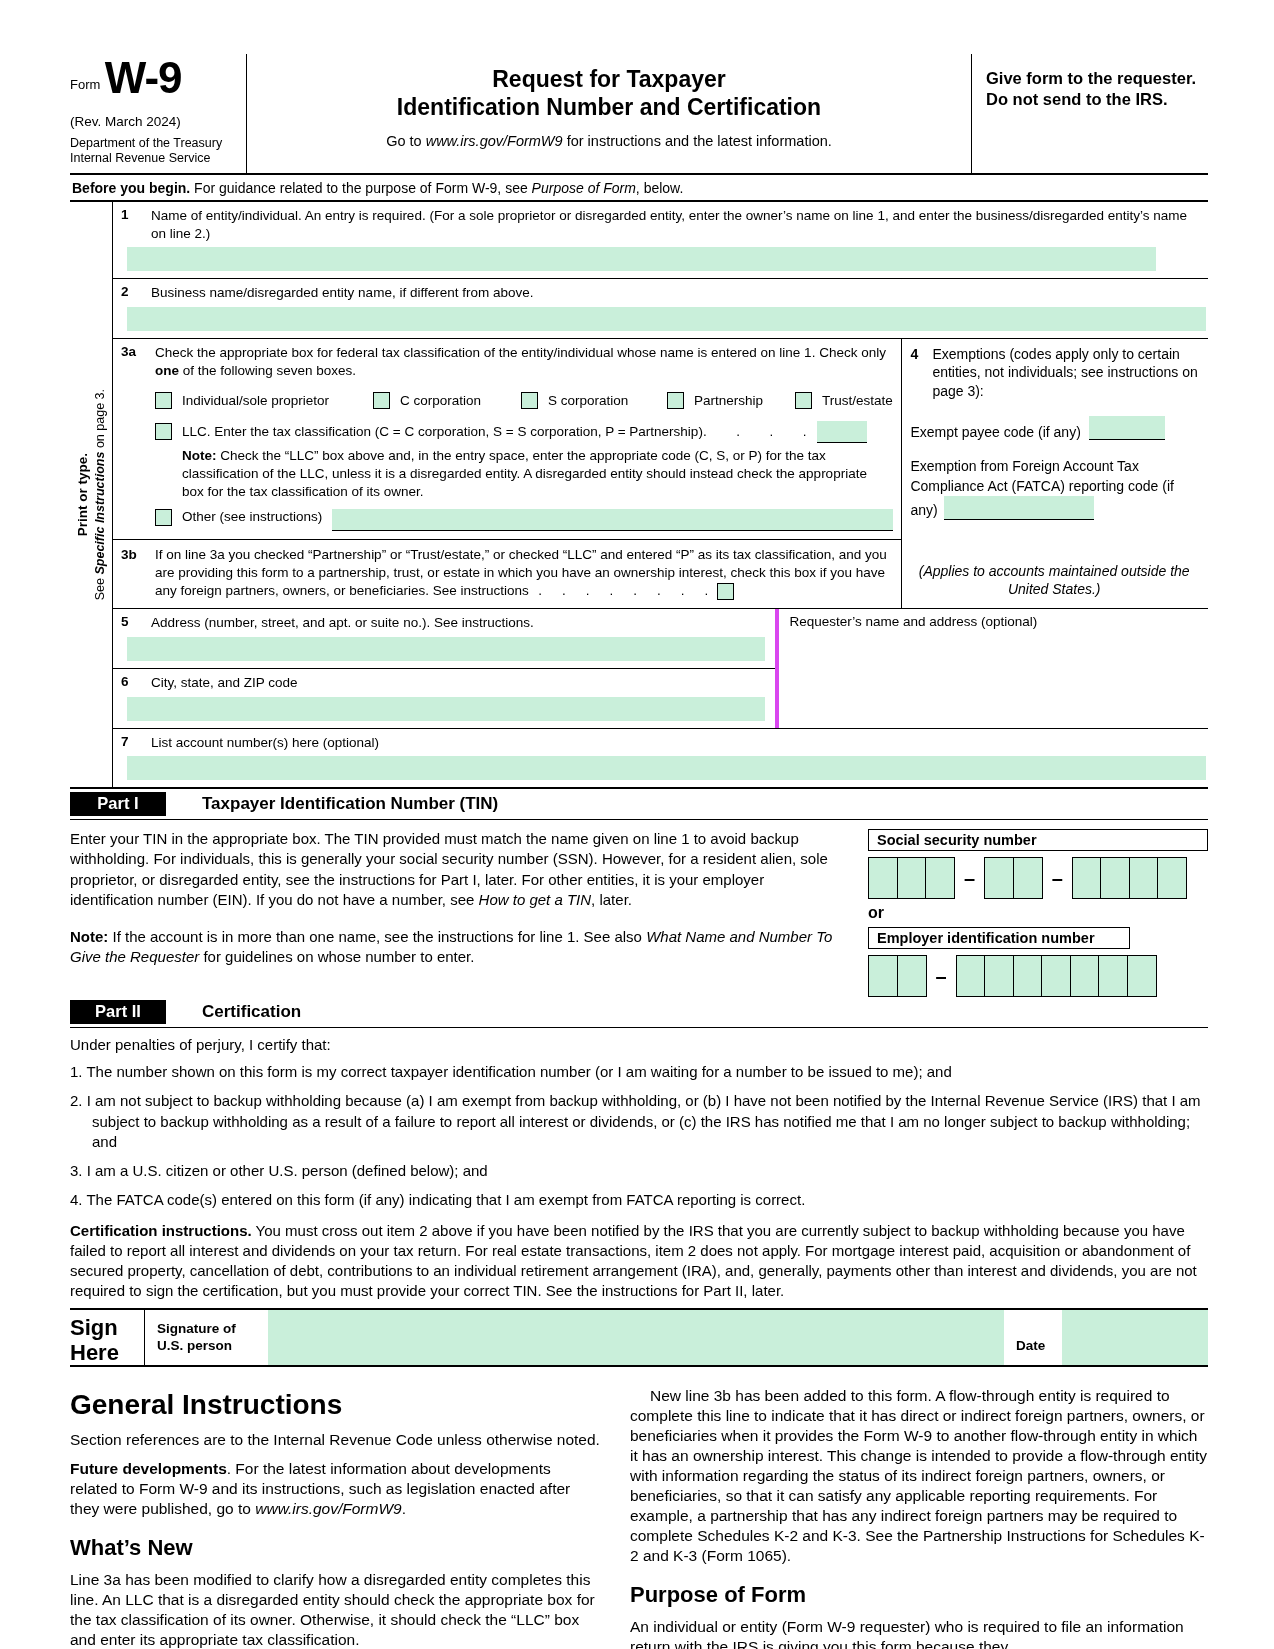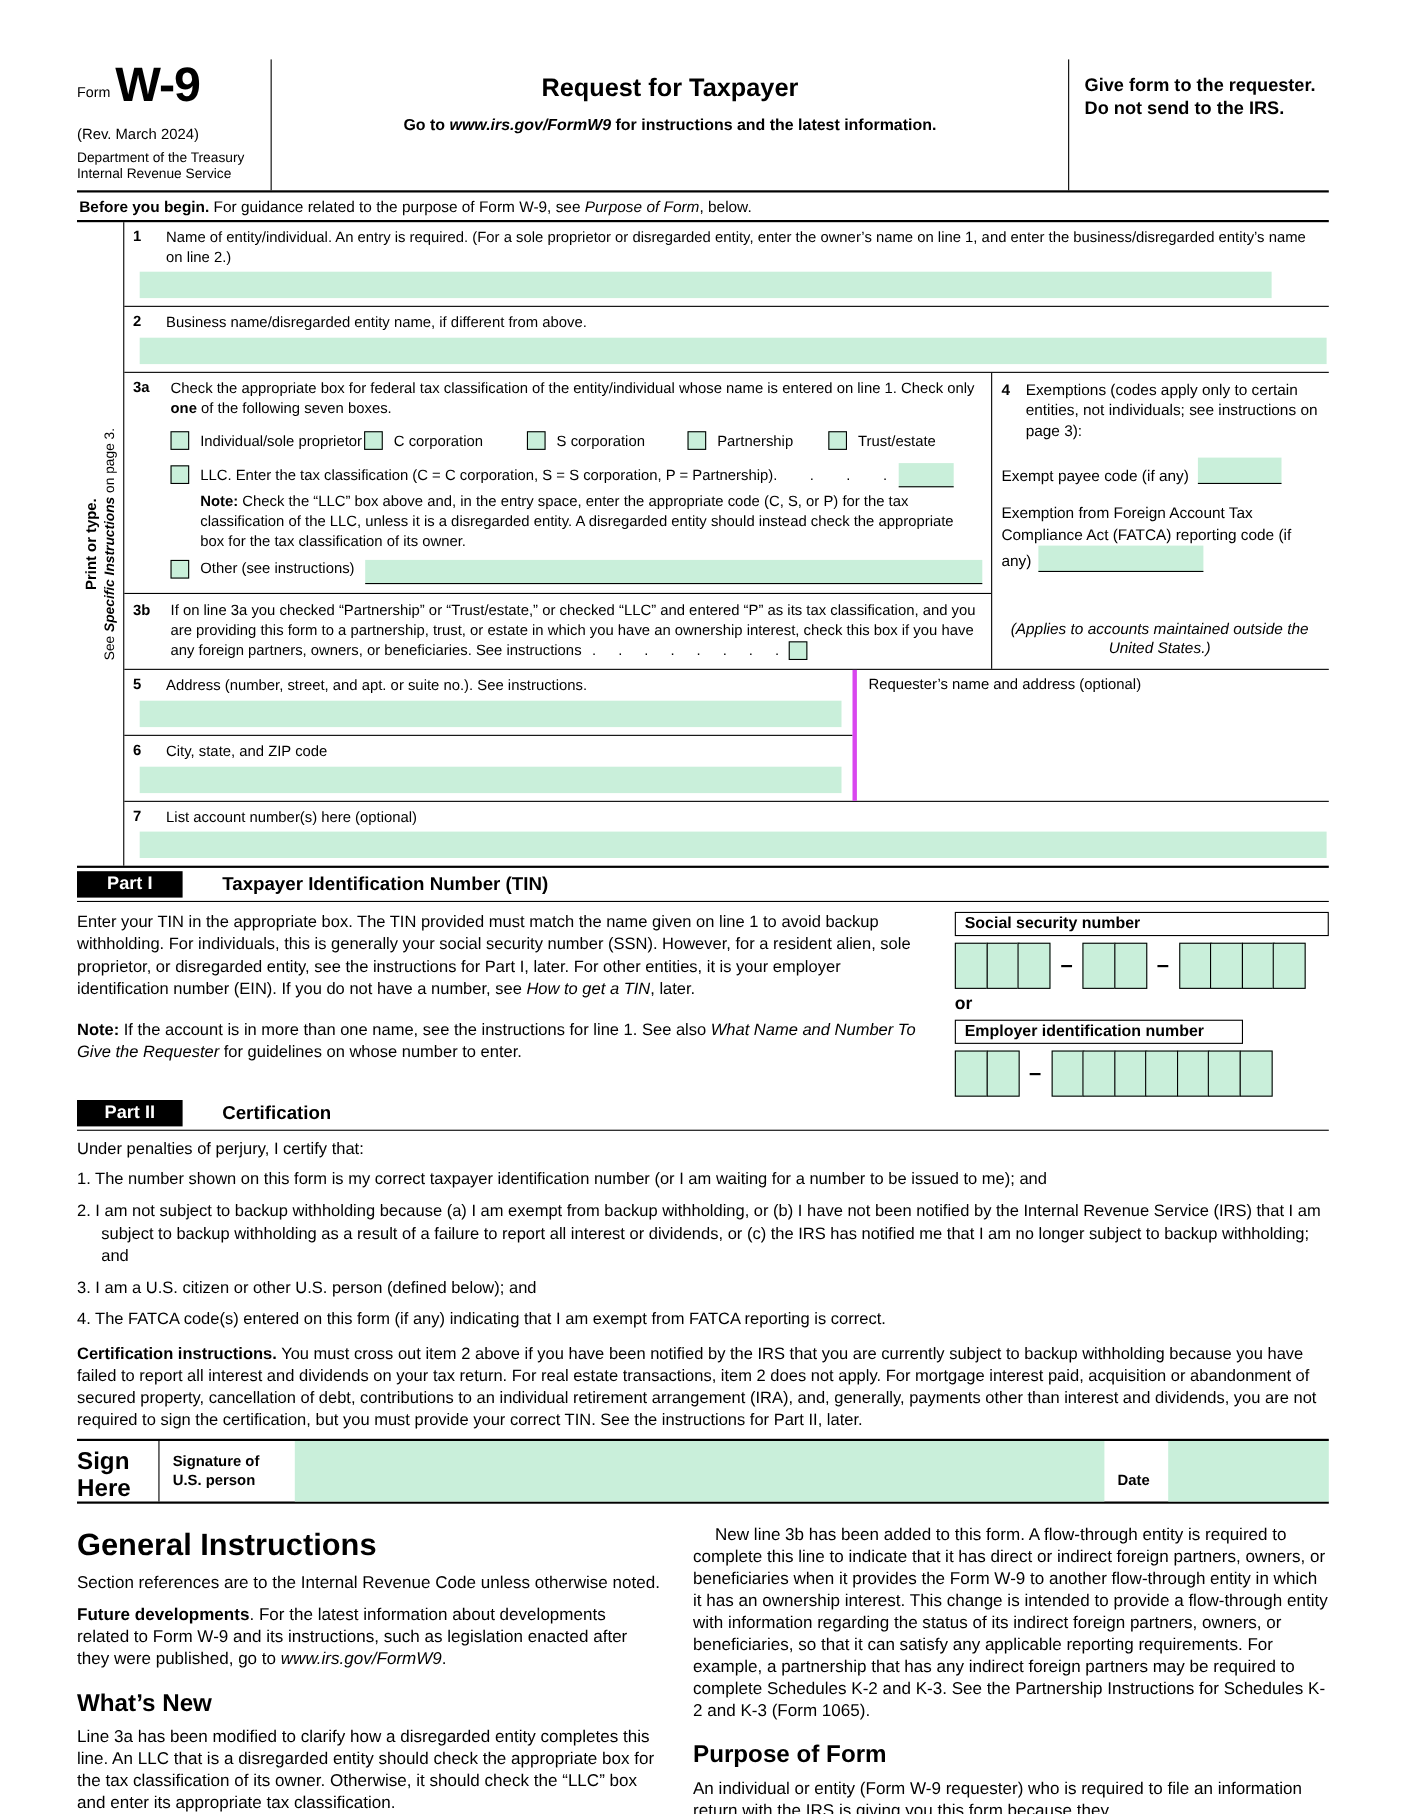--- a/index.html
+++ b/index.html
@@ -14,21 +14,21 @@
 
   
   .hdr { display:flex; border-bottom:2px solid #000; }
   .hdr-left { width:176px; padding:4px 8px 6px 0; }
   .formword { font-size:13px; }
   .formnum { font-size:44px; font-weight:bold; letter-spacing:-1px; line-height:.9; vertical-align:-4px; }
   .rev { font-size:13.5px; margin-top:16px; }
   .dept { font-size:12.5px; margin-top:7px; line-height:1.25; }
   .hdr-center { flex:1; border-left:1.5px solid #000; border-right:1.5px solid #000; text-align:center; padding:12px 14px 6px; }
   .hdr-title { font-size:23px; font-weight:bold; line-height:1.2; }
-  .hdr-goto { font-size:14.5px; font-weight:bold; margin-top:12px; }
+  .hdr-goto { font-size:14.5px; font-weight:normal; margin-top:12px; }
   .hdr-right { width:236px; padding:14px 0 0 14px; font-weight:bold; font-size:16.5px; line-height:1.3; }
 
   
   .before { font-size:14px; padding:5px 0 4px 2px; border-bottom:2.5px solid #000; }
 
   
   .formarea { display:flex; border-bottom:2.5px solid #000; }
   .rail { width:42px; flex:none; display:flex; align-items:center; justify-content:center; gap:3px; padding:8px 0; }
   .rail span { writing-mode:vertical-rl; transform:rotate(180deg); font-size:12.5px; }
   .rail .r1 { font-weight:bold; font-size:13.5px; }
@@ -40,21 +40,21 @@
   .gbar { height:24px; margin:5px 2px 5px 14px; }
   .bar1 { margin-right:52px; }
   .row1 { border-bottom:1px solid #000; padding-bottom:2px; }
   .row2 { border-bottom:1px solid #000; padding-bottom:2px; }
 
   .secB { display:flex; border-bottom:1px solid #000; }
   .secB-left { width:72%; }
   .row3a { border-bottom:1px solid #000; padding-bottom:8px; }
   .cb-row { display:flex; align-items:center; margin:12px 0 0 42px; font-size:13.5px; }
   .cb-item { display:flex; align-items:center; }
-  .cb-item.w1{width:176px}.cb-item.w2{width:148px}.cb-item.w3{width:146px}.cb-item.w4{width:128px}
+  .cb-item.w1{width:218px}.cb-item.w2{width:148px}.cb-item.w3{width:146px}.cb-item.w4{width:128px}
   .cb { width:17px; height:17px; border:1px solid #000; flex:none; margin-right:10px; }
   .llc-row { display:flex; align-items:center; margin:12px 0 0 42px; font-size:13.5px; }
   .dots { letter-spacing:1px; white-space:pre; }
   .llc-entry { width:50px; height:22px; border-bottom:1px solid #000; margin-left:10px; flex:none; }
   .note3a { margin:4px 14px 0 69px; font-size:13.5px; line-height:1.32; }
   .other-row { display:flex; margin:9px 8px 0 42px; font-size:13.5px; }
   .other-entry { flex:1; height:22px; border-bottom:1px solid #000; margin-left:10px; }
   .row3b { display:flex; font-size:13.5px; padding:6px 4px 8px 8px; line-height:1.4; }
   .cb-inline { display:inline-block; width:17px; height:17px; border:1px solid #000; vertical-align:middle; margin-left:8px; }
   .secB-right { flex:1; border-left:1px solid #000; padding:6px 10px 6px 8px; font-size:14px; display:flex; flex-direction:column; }
@@ -131,20 +131,21 @@
         <span class="formnum">W-9</span></div>
       <div class="rev">(Rev. March 2024)</div>
       <div class="dept">
         <div>Department of the Treasury</div>
         <div>Internal Revenue Service</div>
       </div>
     </div>
     <div class="hdr-center">
       <div class="hdr-title">
         <div>Request for Taxpayer</div>
+        <div>Identification Number and Certification</div>
       </div>
       <div class="hdr-goto"><span>Go to </span><i>www.irs.gov/FormW9</i><span> for instructions and the latest information.</span></div>
     </div>
     <div class="hdr-right">Give form to the requester. Do not send to the IRS.</div>
   </div>
 
   <div class="before"><b>Before you begin.</b><span> For guidance related to the purpose of Form W-9, see </span><i>Purpose of Form</i><span>, below.</span></div>
 
   <div class="formarea">
     <div class="rail">

